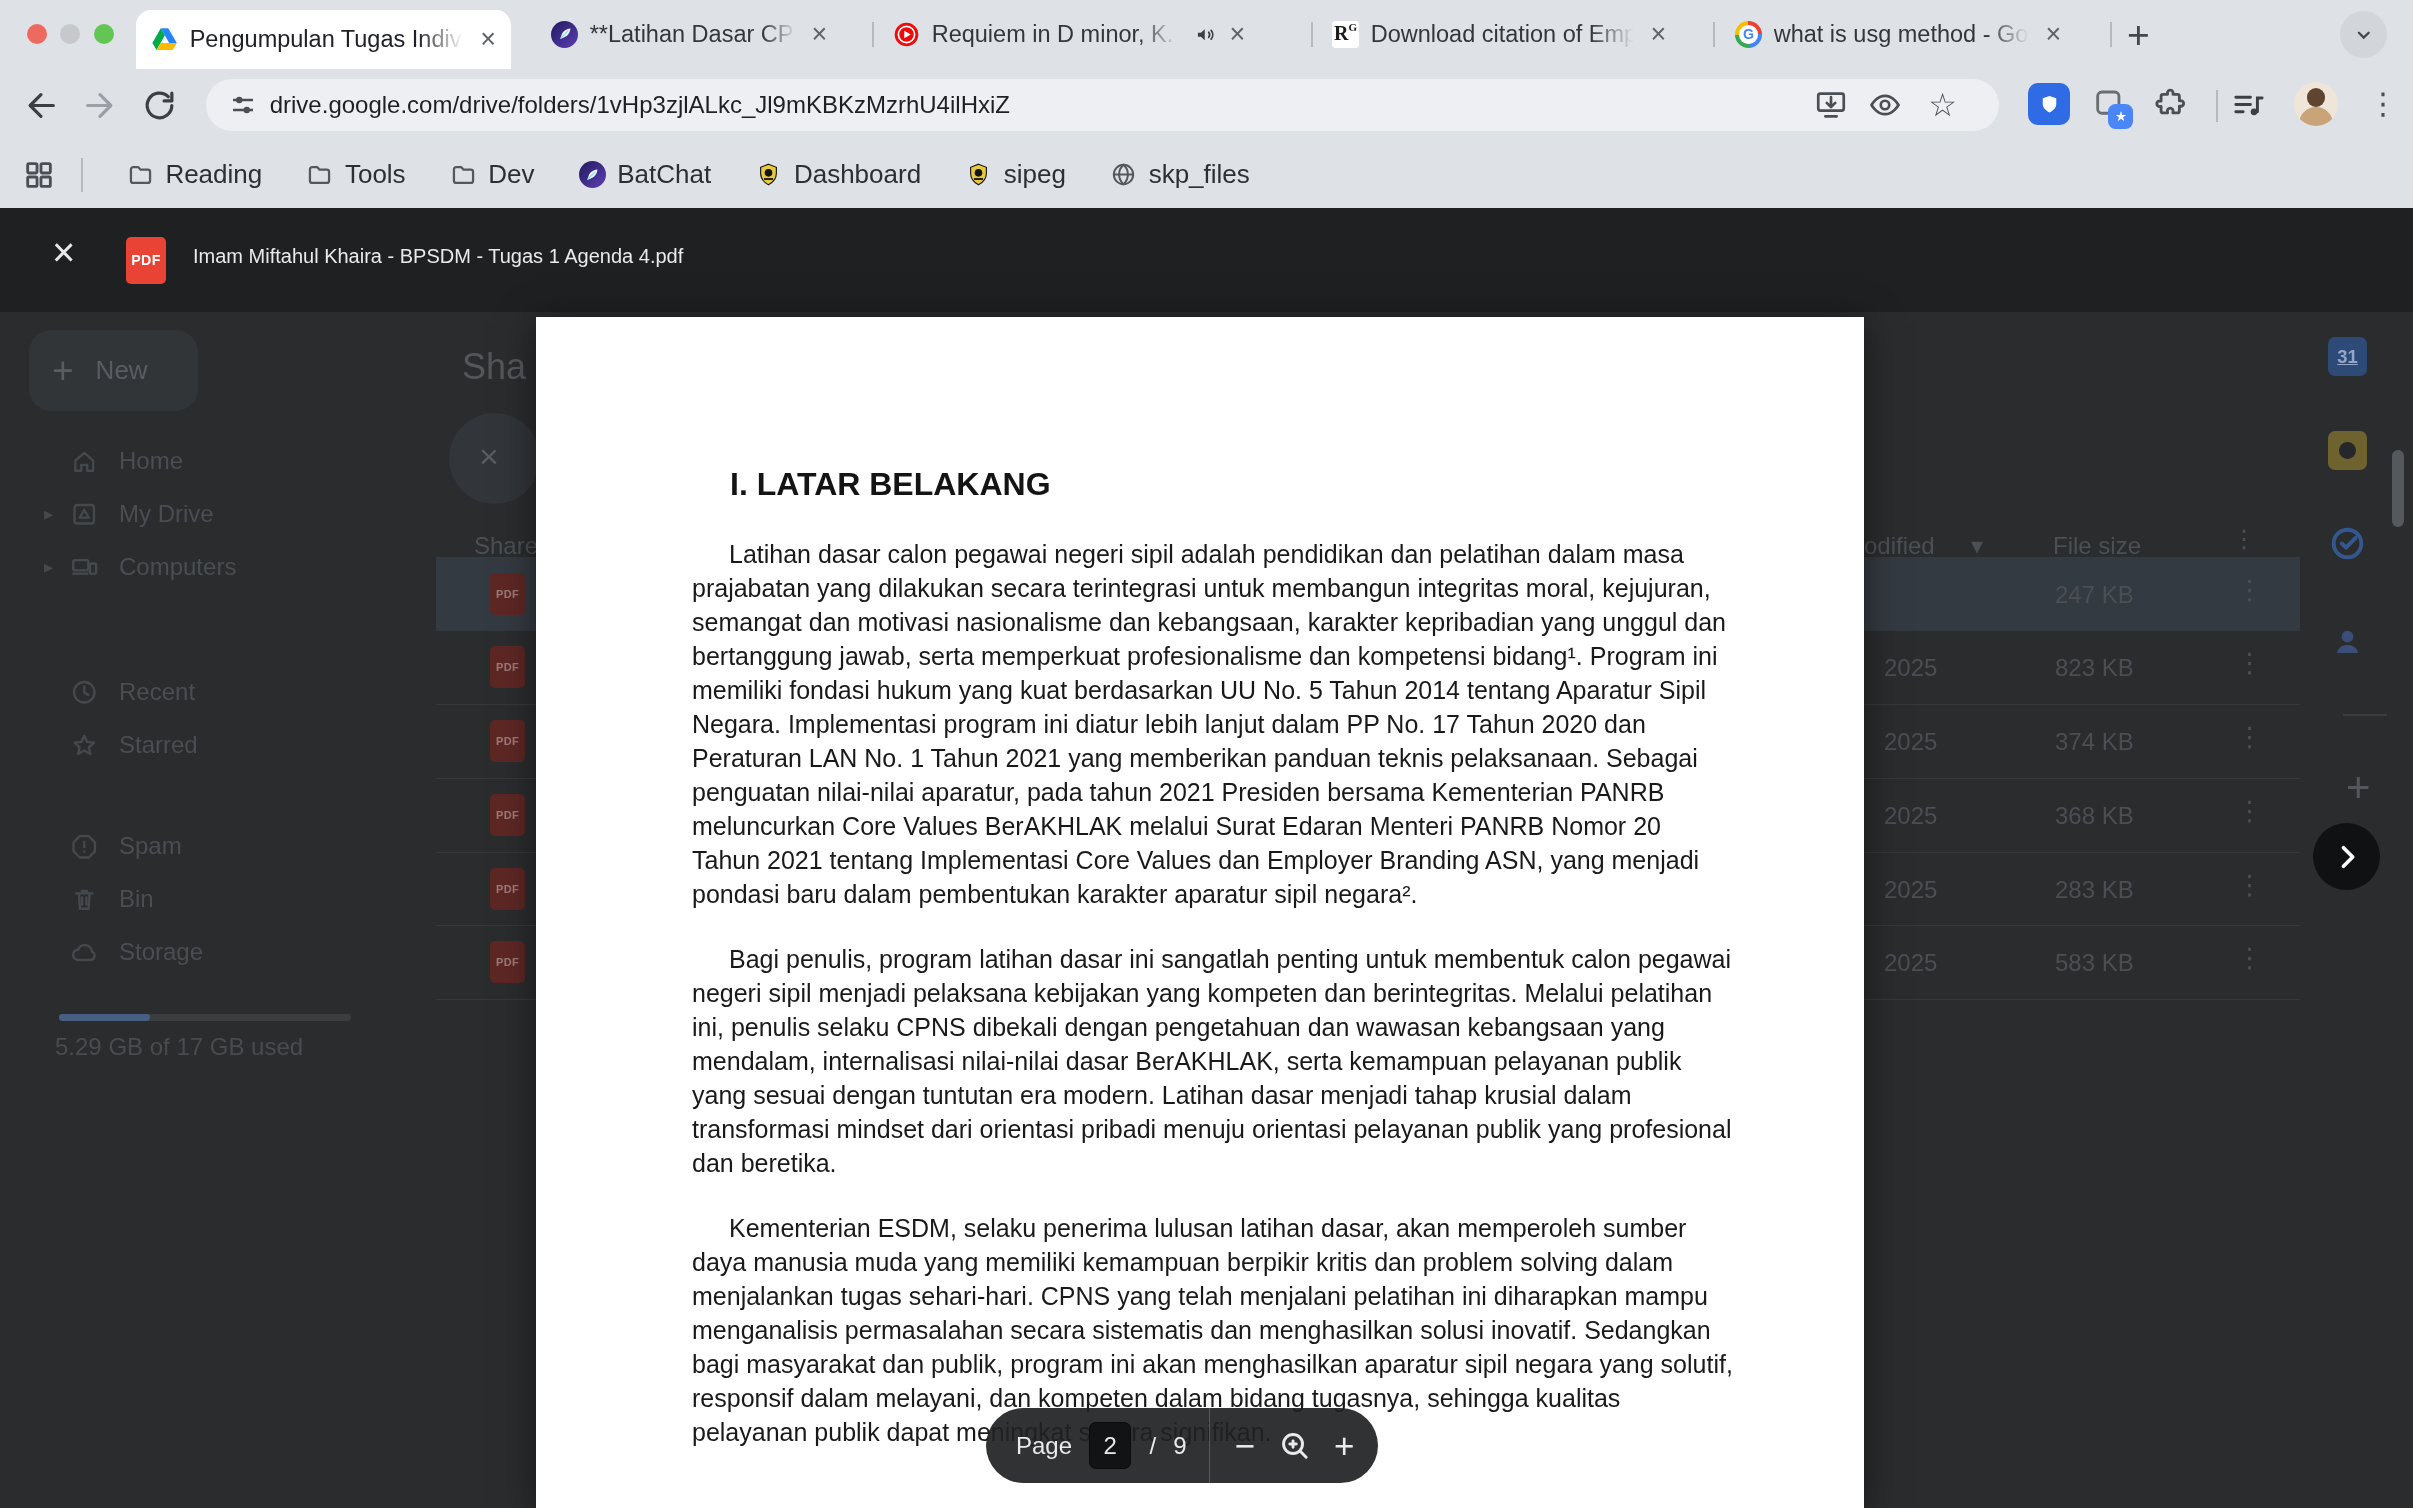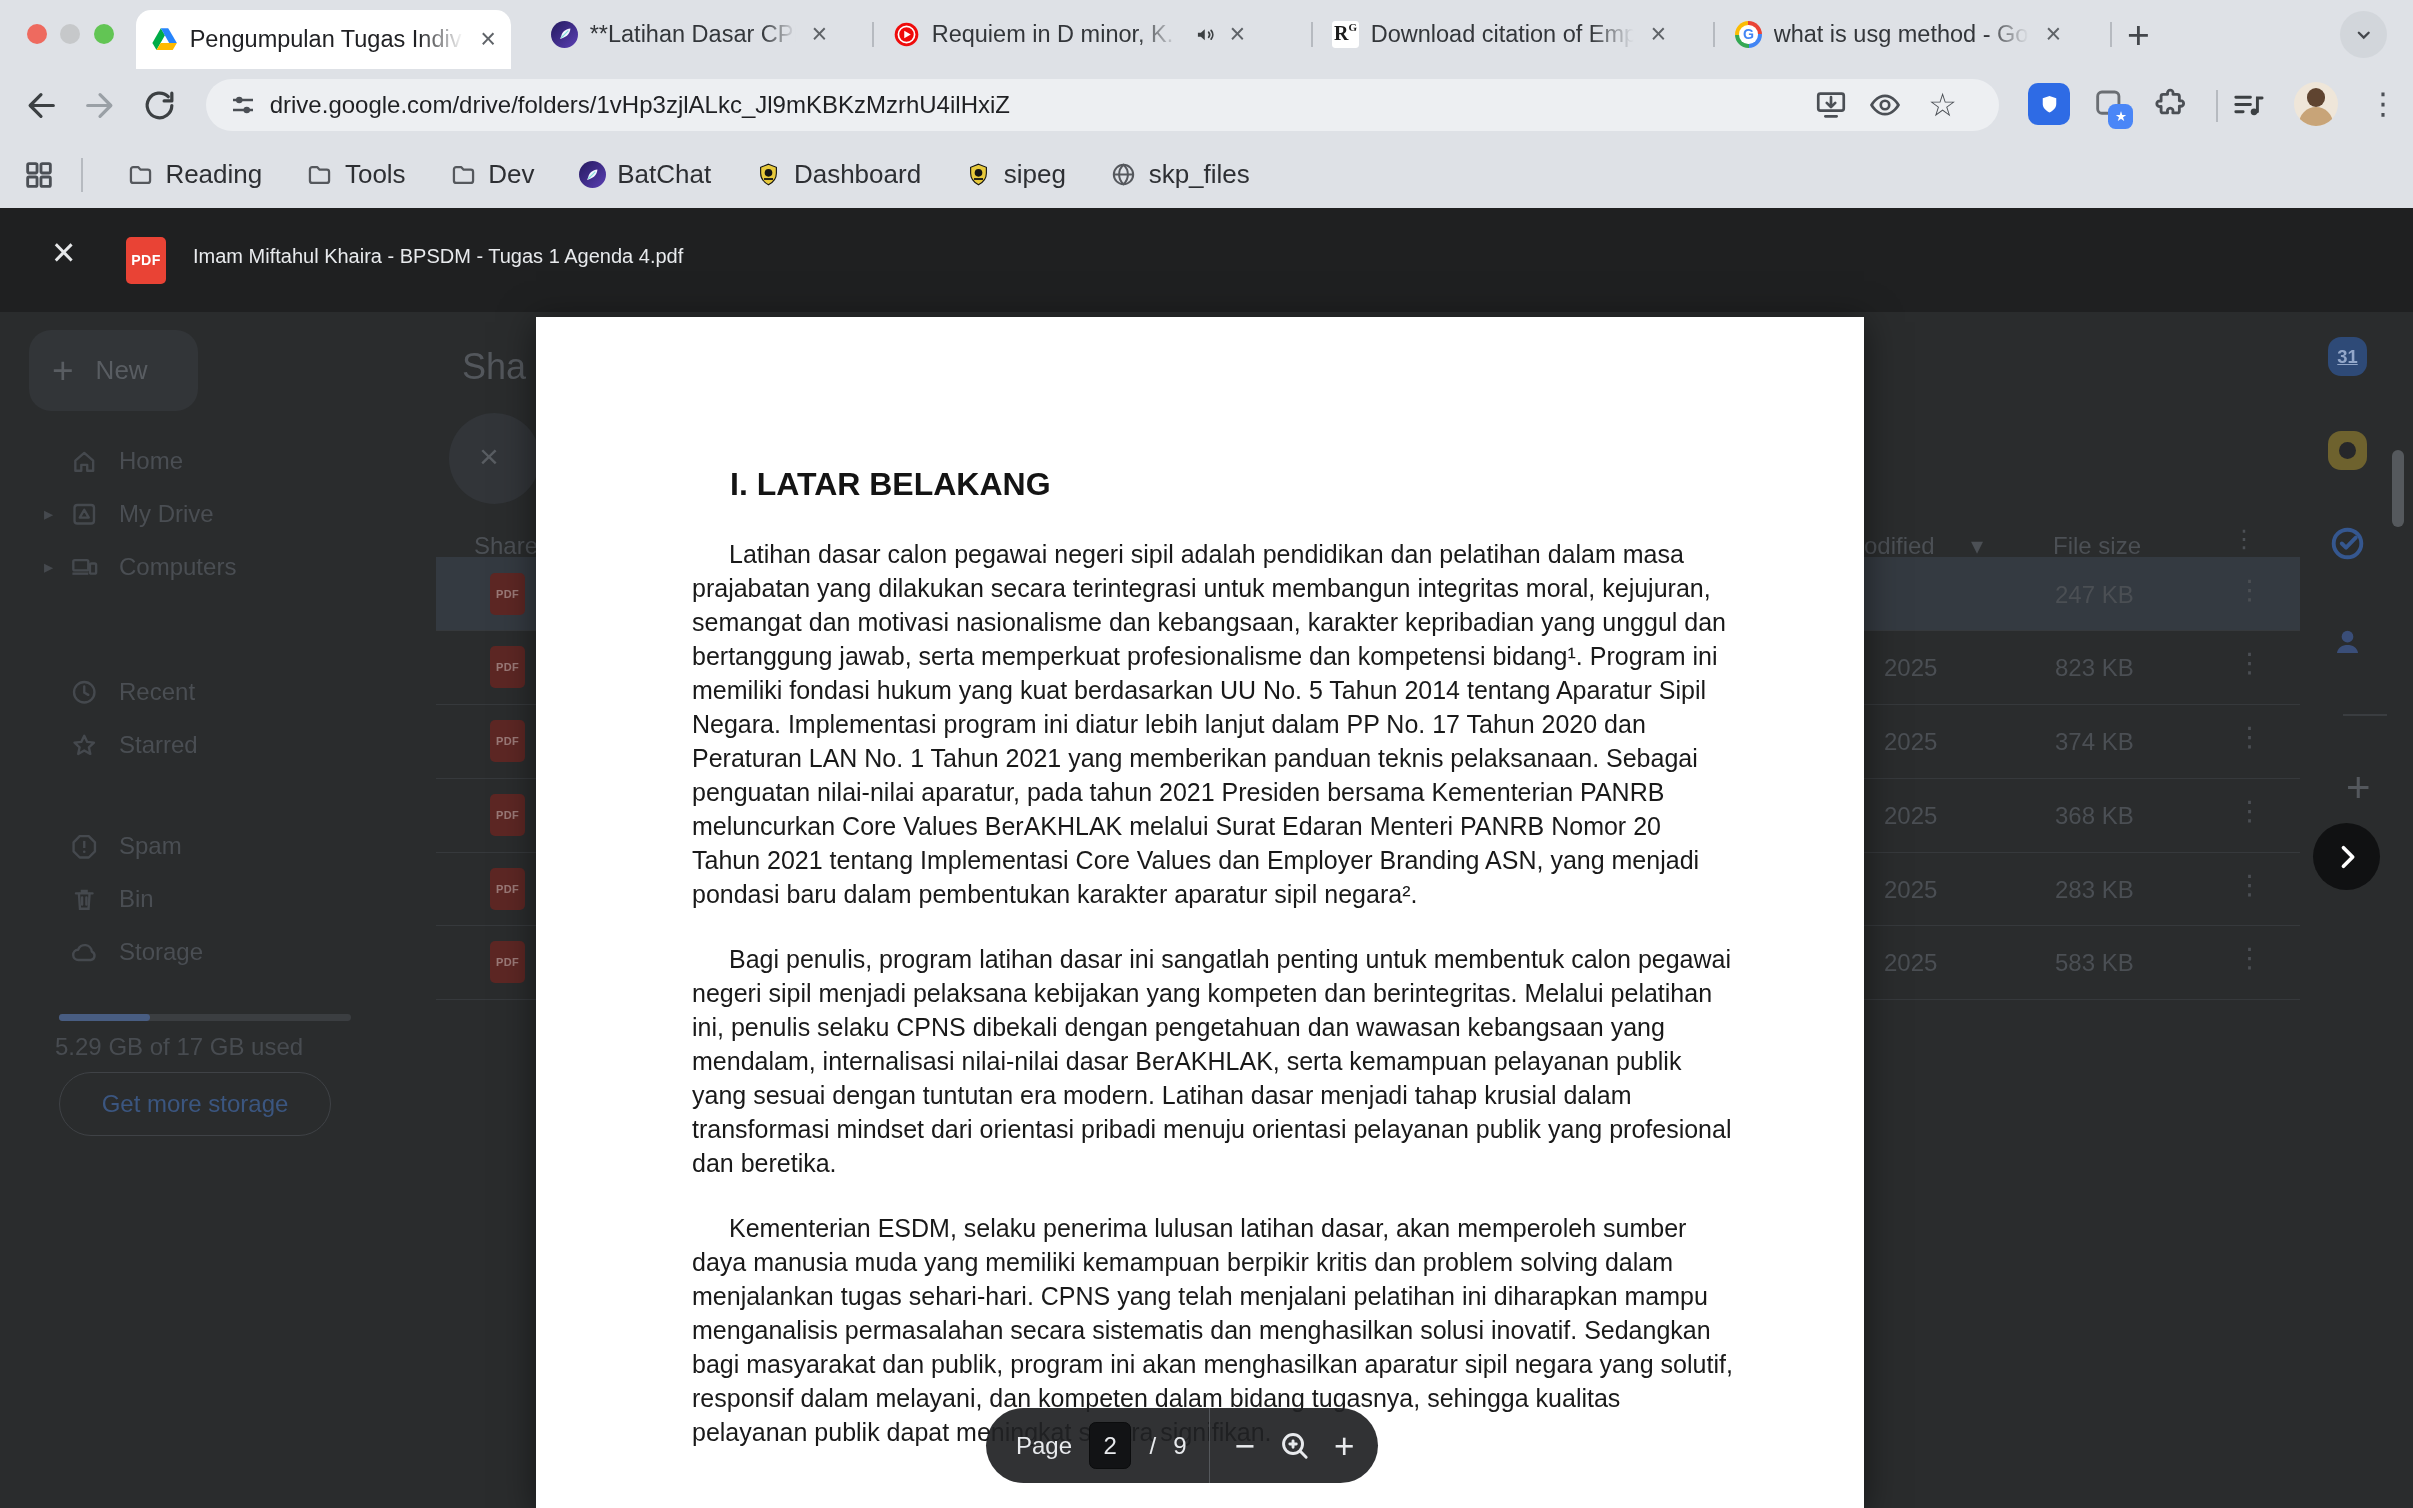--- a/index.html
+++ b/index.html
@@ -102,21 +102,21 @@
   #bgchipx{position:absolute;left:479px;top:127px;font-size:34px;color:#595d62;line-height:1;}
   .colhdr{position:absolute;top:220px;font-size:24px;color:#4c5055;}
   .lrow{position:absolute;left:436px;width:1864px;height:74px;}
   .lrow.sel{background:#343a41;}
   .lrow .sep{position:absolute;left:0;top:0;width:100%;height:0.8px;background:#36393c;}
   .lrow .pdf{position:absolute;left:54px;top:16px;width:35px;height:42px;background:#5d2724;
     color:rgba(255,255,255,.38);font-size:11px;}
   .lrow .mod{position:absolute;left:1448px;top:23.5px;font-size:24px;color:#4b4f54;}
   .lrow .fsz{position:absolute;left:1619px;top:23.5px;font-size:24px;color:#4b4f54;}
   .lrow .kb{position:absolute;left:1800px;top:20px;font-size:27px;color:#4b4f54;}
-  .railic{position:absolute;left:2328px;width:39px;height:39px;border-radius:13px;
+  .railic{position:absolute;left:2328px;width:39px;height:39px;border-radius:7px;
     display:flex;align-items:center;justify-content:center;text-decoration:underline;}
   #railcal{background:#2e4a77;color:#93a7c9;font-size:18.4px;font-weight:700;}
   #railkeep{background:#6e622e;}
   #railkeep i{width:17px;height:17px;border-radius:50%;background:#26272a;}
   #raildiv{position:absolute;left:2343px;top:402px;width:44px;height:1.7px;background:#3a3d40;}
   #railplus{position:absolute;left:2346px;top:455px;font-size:42px;color:#54585d;line-height:1;}
   #fab{position:absolute;left:2313px;top:511px;width:67px;height:67px;border-radius:50%;background:#101112;
     display:flex;align-items:center;justify-content:center;}
   #vscroll{position:absolute;left:2392px;top:138px;width:11.7px;height:77px;border-radius:5.9px;background:#55595d;}
 
@@ -492,23 +492,20 @@
             <path d="M7.2 18.5a4.3 4.3 0 0 1-.4-8.6 6 6 0 0 1 11.6 1.6 3.7 3.7 0 0 1-.6 7z"></path>
           </svg>
         </span>
       <span class="lbl">Storage</span>
     </div>
 
     <div id="sbar">
         <div class="fill"></div>
       </div>
     <div id="stext">5.29 GB of 17 GB used</div>
-    <div id="getmore">
-        <span>Get more storage</span>
-      </div>
 
     <span id="bgtitle">Sha</span>
     <span id="bgchip"></span>
     <span id="bgchipx">×</span>
 
     <span class="colhdr" style="left:474px">Share</span>
     <span class="colhdr" style="left:1844px">Modified</span>
     <span class="colhdr" style="left:1971px">▾</span>
     <span class="colhdr" style="left:2053px">File size</span>
     <span class="colhdr kebab" style="left:2232px;top:215px">⋮</span>

